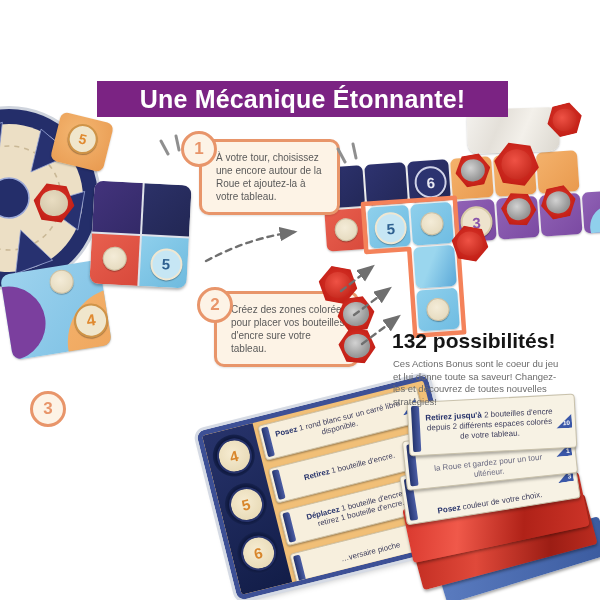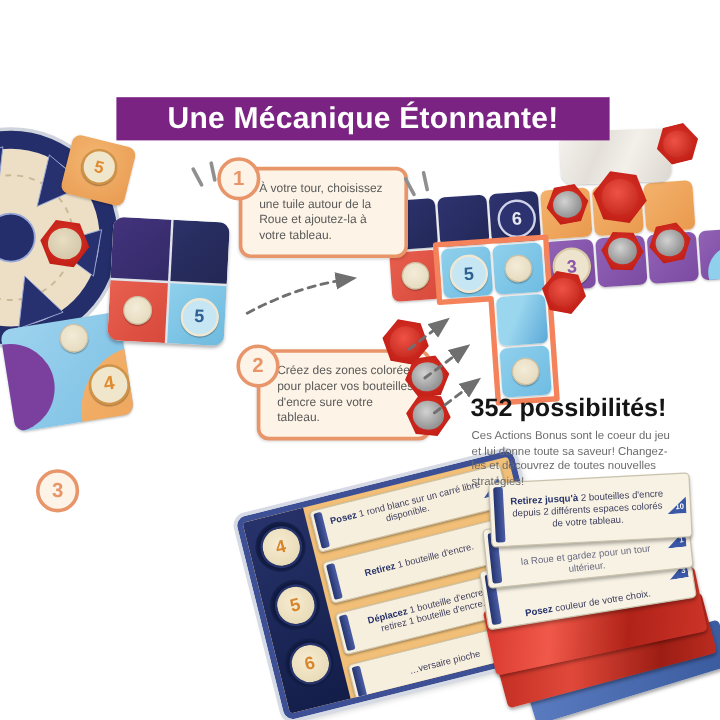--- a/index.html
+++ b/index.html
@@ -215,21 +215,21 @@
     <div class="bottle" style="left:124px;top:116px;width:38px;height:36px;transform:rotate(14deg);">
         <div class="cap cap-red"></div>
       </div>
 
     <svg id="zone-svg" width="300" height="245">
       <path d="M39,87 L131,87 L131,222 L82,222 L82,135 L39,135 Z" fill="none" stroke="#f4825a" stroke-width="4.5" stroke-linejoin="round"></path>
     </svg>
   </div>
 
   <div class="step-box" id="step1">
-    <span>À votre tour, choisissez une tuile autour de la Roue et ajoutez-la à votre tableau.</span>
+    <span>À votre tour, choisissez une encore autour de la Roue et ajoutez-la à votre tableau.</span>
   </div>
   <div class="step-num" id="step1n">
     <span>1</span>
   </div>
 
   <div class="step-box" id="step2">
     <span>Créez des zones colorées pour placer vos bouteilles d'encre sure votre tableau.</span>
   </div>
   <div class="step-num" id="step2n">
     <span>2</span>
@@ -242,21 +242,21 @@
   <div class="bottle" style="left:318px;top:266px;width:40px;height:38px;transform:rotate(10deg);z-index:26;">
       <div class="cap cap-red"></div>
     </div>
   <div class="bottle" style="left:337px;top:296px;width:38px;height:36px;transform:rotate(-8deg);z-index:26;">
       <div class="cap cap-gray"></div>
     </div>
   <div class="bottle" style="left:338px;top:328px;width:38px;height:36px;transform:rotate(5deg);z-index:26;">
       <div class="cap cap-gray"></div>
     </div>
 
-  <div class="possib-head">352 possibilités!</div>
+  <div class="possib-head">132 possibilités!</div>
   <div class="possib-body">Ces Actions Bonus sont le coeur du jeu et lui donne toute sa saveur! Changez-les et découvrez de toutes nouvelles stratégies!</div>
 
   <div id="insert-box">
     <div id="token-panel">
       <div class="well" style="top:6px;">
         <div class="token">4</div>
       </div>
       <div class="well" style="top:56px;">
         <div class="token">5</div>
       </div>

